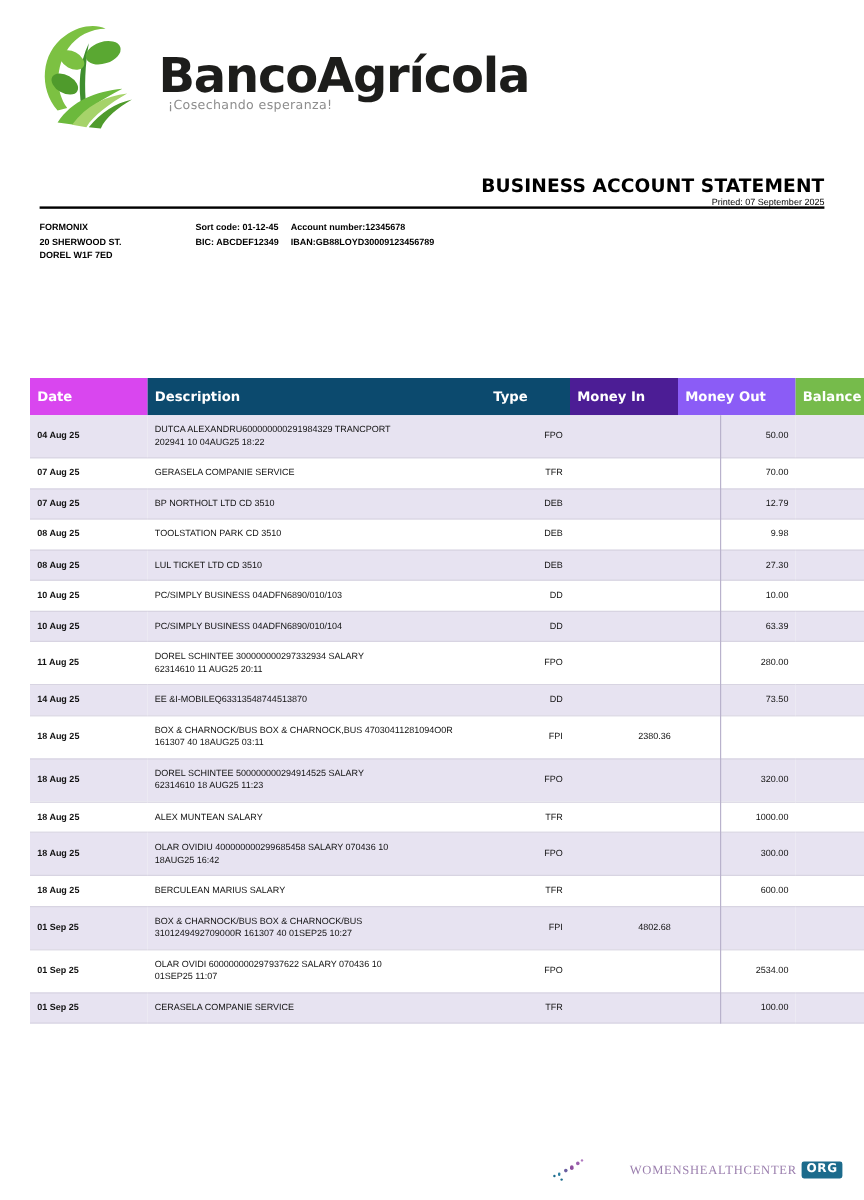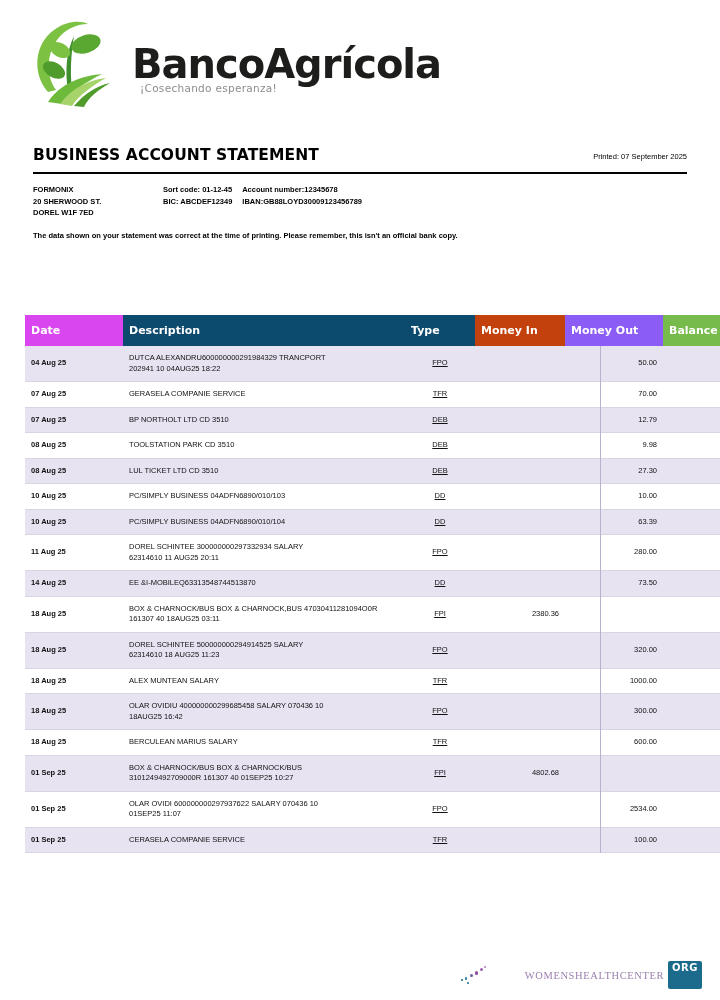--- a/index.html
+++ b/index.html
@@ -64,20 +64,21 @@
 
   
   .title-row {
     position: absolute;
     left: 33px;
     top: 146px;
     width: 654px;
     display: flex;
     align-items: flex-end;
     justify-content: space-between;
+    flex-direction: column;
   }
   .doc-title {
     font-family: "DejaVu Sans", sans-serif;
     font-size: 15.5px;
     font-weight: bold;
     letter-spacing: 0.1px;
     color: #000000;
     white-space: nowrap;
   }
   .printed-date {
@@ -181,21 +182,21 @@
   tbody tr.odd td  { background: #e7e3f1; }
   tbody tr.even td { background: #ffffff; }
 
   td.t-date {
     font-weight: bold;
     padding-left: 12px;
     white-space: nowrap;
   }
   td.t-desc  { padding-left: 10px; }
   td.t-desc .l2 { display: block; }
-  td.t-type  { text-align: center; padding-left: 10px; text-decoration: underline; }
+  td.t-type  { text-align: right; padding-left: 10px; }
   td.t-in    { text-align: right; padding-right: 14px; }
   td.t-out   { text-align: right; padding-right: 22px; }
   td.t-bal   { text-align: right; padding-right: 12px; }
 
   
   .col-divider {
     position: absolute;
     left: 575px;
     top: 36px;
     width: 1px;
@@ -232,21 +233,21 @@
     margin-left: 36px;
   }
   .fm-badge {
     margin-left: 4px;
     background: #1c6b8c;
     color: #ffffff;
     font-family: "DejaVu Sans", sans-serif;
     font-size: 10px;
     font-weight: bold;
     letter-spacing: 0.5px;
-    padding: 1px 4px 16px 4px;
+    padding: 1px 4px 2px 4px;
     border-radius: 2px;
   }
 </style>
 </head>
 <body>
 
 <div class="page">
 
   <div class="logo-block">
     <div class="logo-mark">
@@ -288,30 +289,29 @@
     <div class="acct-col">
       <div class="acct-line">
         <span>Sort code: 01-12-45</span><span class="gap"></span><span>Account number:12345678</span>
       </div>
       <div class="acct-line">
         <span>BIC: ABCDEF12349</span><span class="gap"></span><span>IBAN:GB88LOYD30009123456789</span>
       </div>
     </div>
   </div>
 
-  <div class="note-1">The data shown on your statement was correct at the time of printing. Please remember, this isn't an official bank copy.</div>
 
   <div class="table-wrap">
     <table class="stmt">
       <thead>
         <tr>
           <th class="c-date" style="background: #d946ef;">Date</th>
           <th class="c-desc" style="background: #0c4a6e;">Description</th>
           <th class="c-type" style="background: #0c4a6e;">Type</th>
-          <th class="c-in" style="background: #c2410c;">Money In</th>
+          <th class="c-in" style="background: #4c1d95;">Money In</th>
           <th class="c-out" style="background: #8b5cf6;">Money Out</th>
           <th class="c-bal" style="background: rgb(118, 187, 75);">Balance</th>
         </tr>
       </thead>
       <tbody id="tbody">
           <tr class="odd">
             <td class="t-date">04 Aug 25</td>
             <td class="t-desc"><span>DUTCA ALEXANDRU600000000291984329 TRANCPORT</span><span class="l2">202941 10 04AUG25 18:22</span></td>
             <td class="t-type">FPO</td>
             <td class="t-in"></td>

